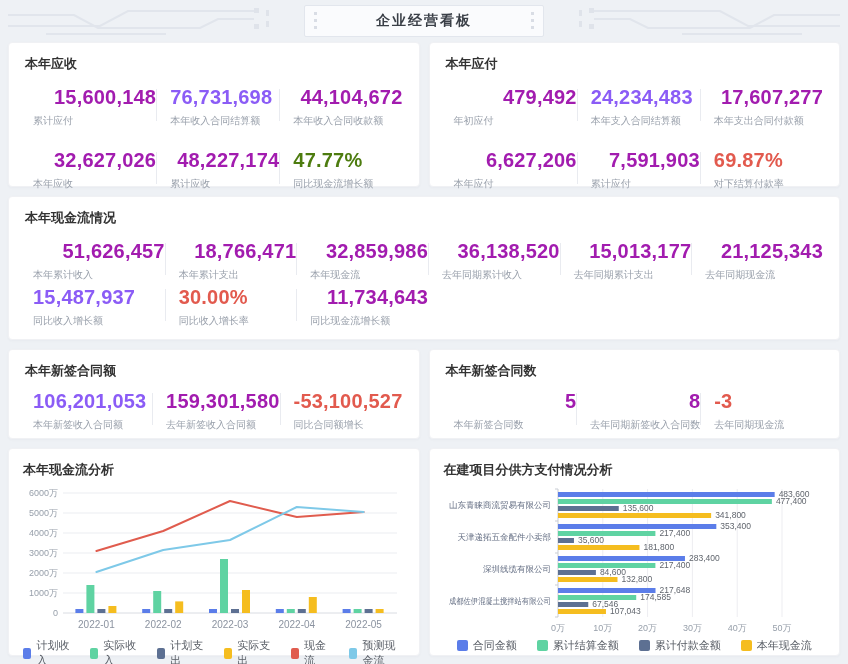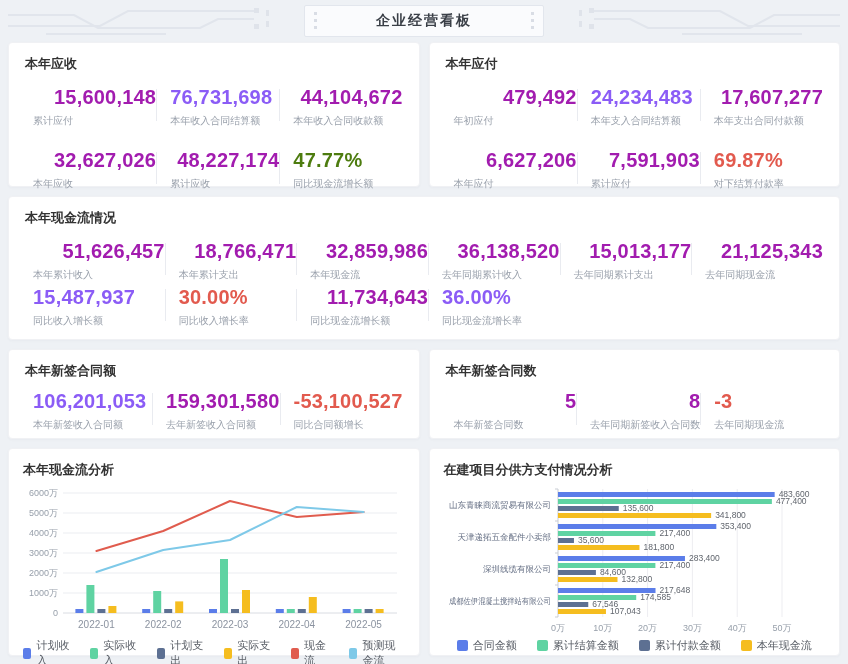--- a/index.html
+++ b/index.html
@@ -189,24 +189,20 @@
             <div class="stat-label">同比收入增长额</div>
           </div>
           <div class="stat divided">
             <div class="stat-value c-red">30.00%</div>
             <div class="stat-label">同比收入增长率</div>
           </div>
           <div class="stat divided">
             <div class="stat-value c-dark">11,734,643</div>
             <div class="stat-label">同比现金流增长额</div>
           </div>
-          <div class="stat divided">
-            <div class="stat-value c-teal">36.00%</div>
-            <div class="stat-label">同比现金流增长率</div>
-          </div>
           <div class="stat"></div>
           <div class="stat"></div>
         </div>
     </section>
   </div>
 
   <div class="row">
     <section class="card h-short">
       <h2 class="card-title">本年新签合同额</h2>
       <div class="stats cols3 stats-short">

